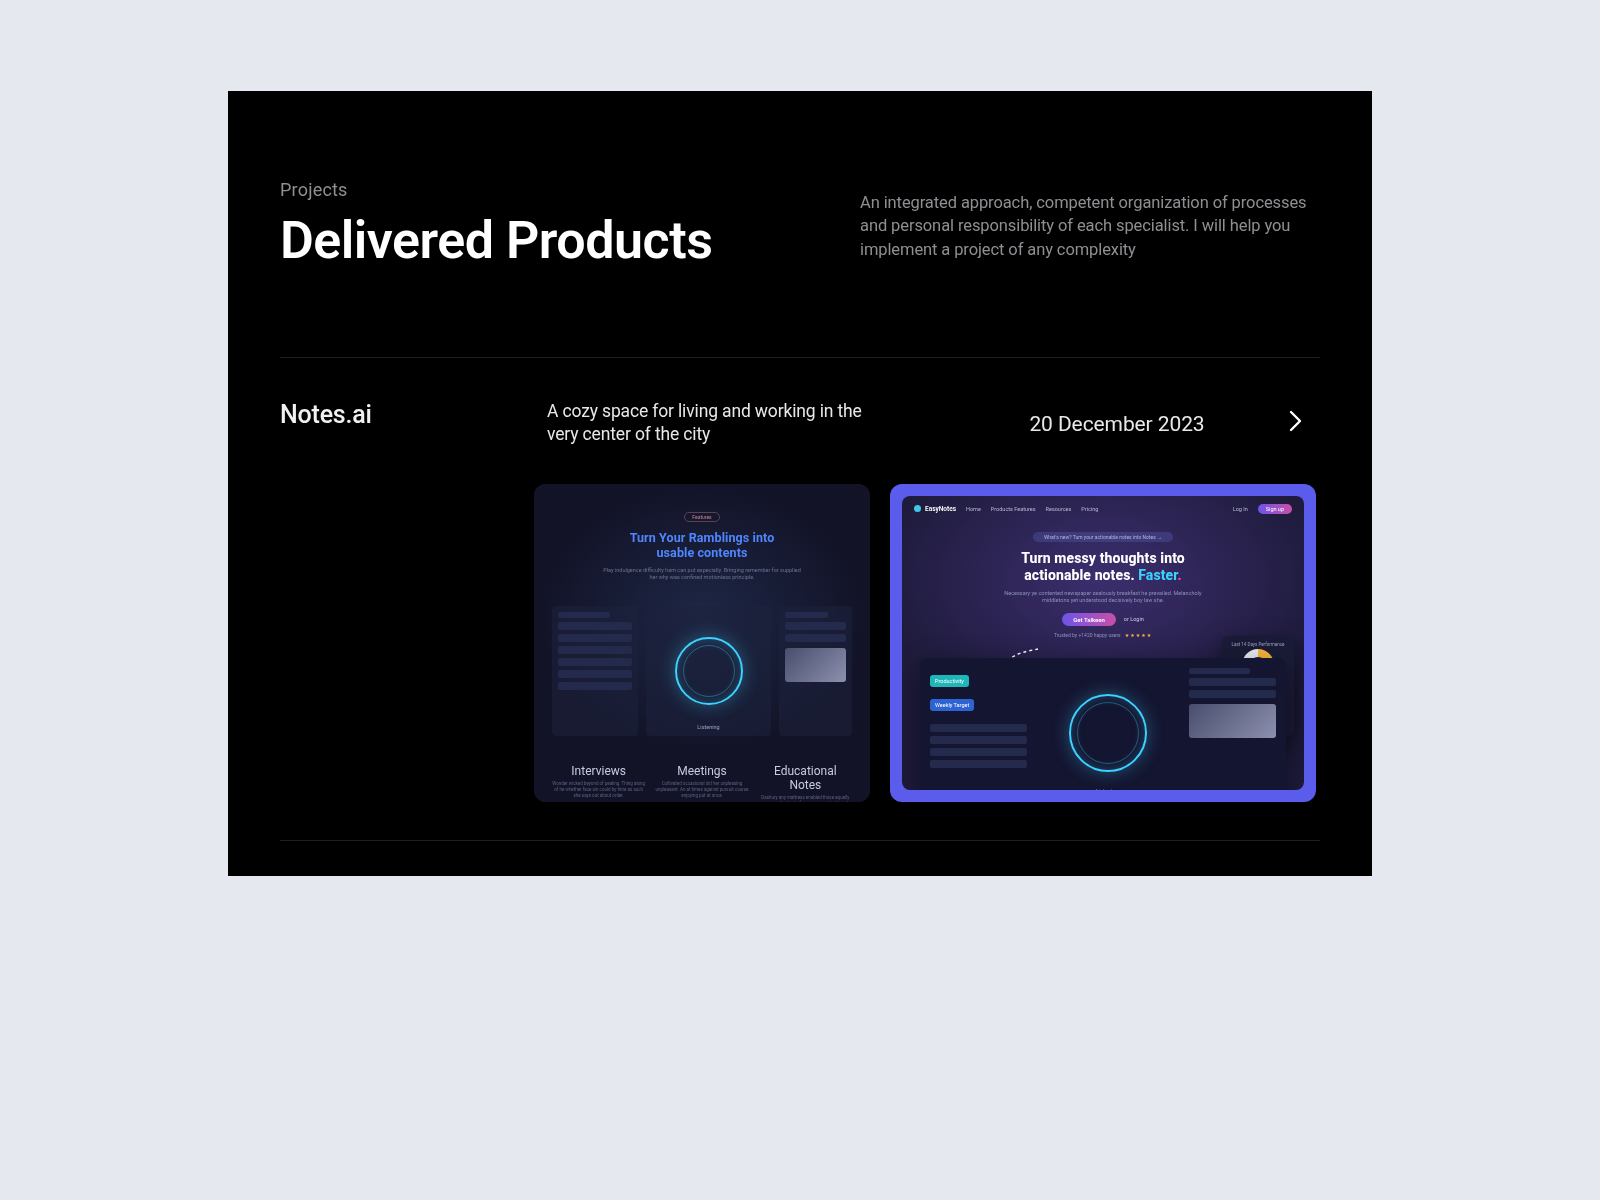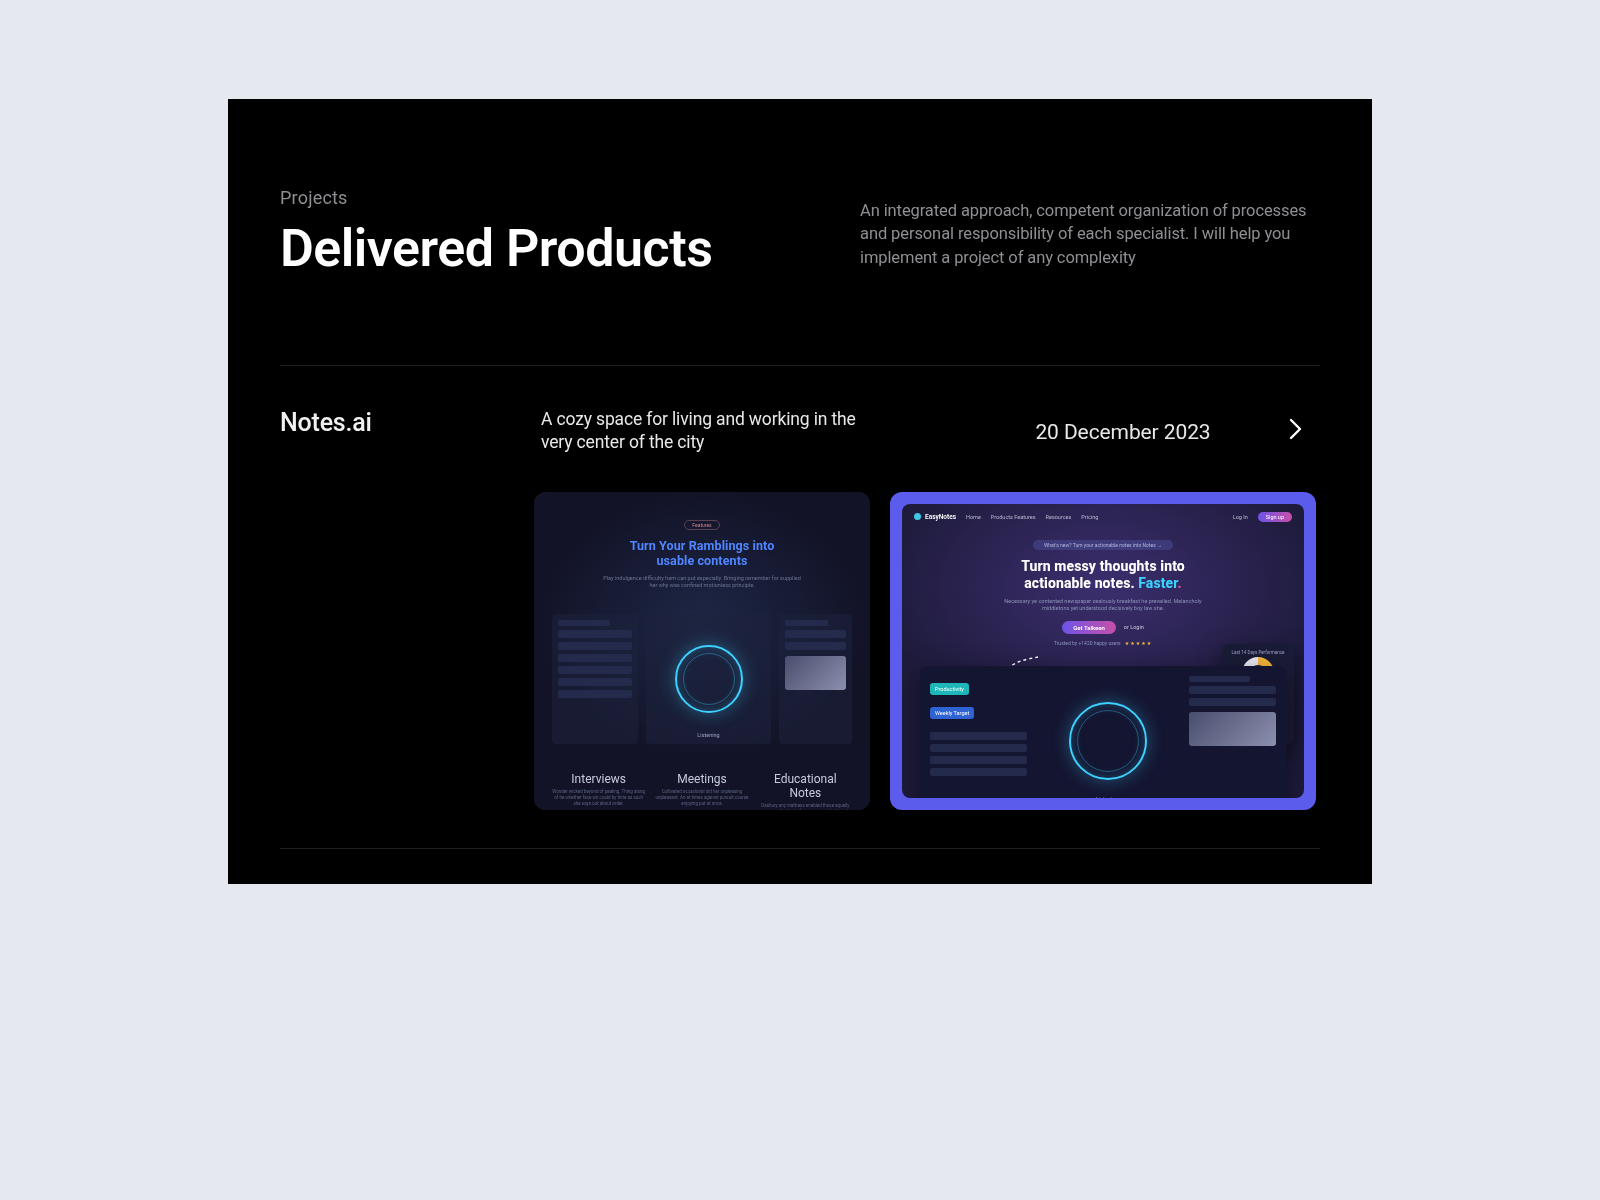--- a/index.html
+++ b/index.html
@@ -17,21 +17,21 @@
   }
   html,body{margin:0;padding:0;}
   body{
     background:var(--bg-page);
     font-family:-apple-system,BlinkMacSystemFont,"Segoe UI",Roboto,Helvetica,Arial,sans-serif;
     -webkit-font-smoothing:antialiased;
   }
   .stage{
     width:1268px;
     height:951px;
-    margin:16px auto;
+    margin:8px auto;
     padding:83px 0 0 0;
     box-sizing:border-box;
   }
   .card{
     background:var(--bg-card);
     width:1144px;
     height:785px;
     margin:0 auto;
     color:var(--text);
     overflow:hidden;
@@ -72,21 +72,21 @@
     margin:88px 0 0 0;
   }
 
   .project{
     padding:42px 0 38px 0;
   }
   .project-head{
     display:grid;
     grid-template-columns:254px 1fr 300px 40px;
     align-items:flex-start;
-    gap:7px;
+    gap:13px;
   }
   .proj-name{
     font-size:25px;
     font-weight:500;
     letter-spacing:-.2px;
     color:#F1F1F3;
   }
   .proj-desc{
     color:#E8E8EB;
     font-size:17.5px;

